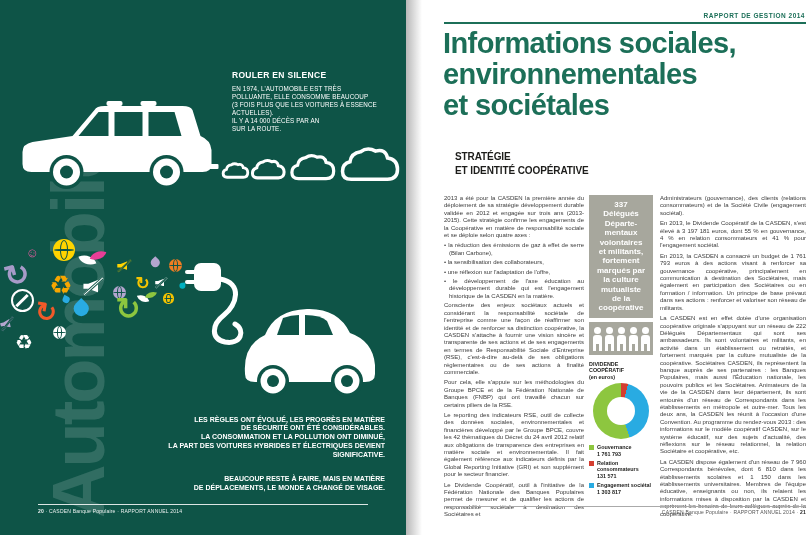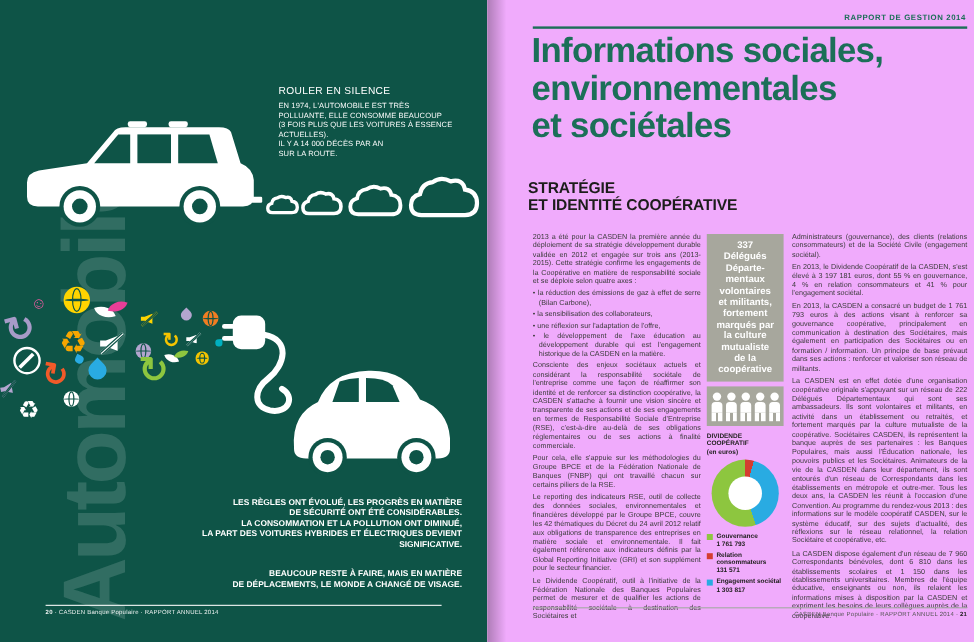--- a/index.html
+++ b/index.html
@@ -15,21 +15,21 @@
 
   
   .page-left{position:relative;width:406px;height:535px;background:var(--leftbg);overflow:hidden}
   .watermark{position:absolute;left:36px;top:18px;height:500px;
     writing-mode:vertical-rl;transform:rotate(180deg);
     font-size:74px;font-weight:bold;letter-spacing:-3px;
     color:rgba(255,255,255,0.15);white-space:nowrap}
   .car1{position:absolute;left:12px;top:92px;width:210px;height:112px}
   .clouds{position:absolute;left:220px;top:140px;width:186px;height:50px}
   .rouler{position:absolute;left:232px;top:70px;width:152px;color:#fff}
-  .rouler h3{font-size:8.5px;font-weight:normal;letter-spacing:.3px}
+  .rouler h3{font-size:8.5px;font-weight:bold;letter-spacing:.3px}
   .rouler p{margin-top:5px;font-size:6.3px;line-height:8px;white-space:pre-line;letter-spacing:.1px}
   #eco{position:absolute;inset:0}
   .eco{position:absolute;line-height:1;text-align:center}
   .eco i{position:absolute;display:block}
   .sh-drop{left:16%;top:8%;width:66%;height:66%;background:currentColor;border-radius:0 50% 50% 50%;transform:rotate(45deg)}
   .sh-leaf{left:0;top:26%;width:58%;height:48%;background:currentColor;border-radius:0 100% 0 100%;transform:rotate(-18deg)}
   .sh-leaf.l2{left:44%;top:12%;width:54%;height:44%;border-radius:100% 0 100% 0;transform:rotate(16deg)}
   .sh-ban{left:4%;top:4%;right:4%;bottom:4%;border:2px solid currentColor;border-radius:50%}
   .sh-ban::before{content:'';position:absolute;left:6%;top:42%;width:86%;height:16%;background:currentColor;transform:rotate(-45deg)}
   .sh-spk{left:2%;top:22%;width:68%;height:58%;background:currentColor;
@@ -40,28 +40,28 @@
   .sh-globe::after{content:'';position:absolute;left:30%;right:30%;top:3%;bottom:3%;border:1px solid var(--leftbg);border-radius:50%}
   .car2{position:absolute;left:185px;top:253px;width:200px;height:148px}
   .closing{position:absolute;right:21px;top:407px;width:330px;text-align:right;color:#fff;
     font-weight:bold;font-size:7px;line-height:8.7px;white-space:pre-line}
   .closing p + p{margin-top:7px}
   .rule-l{position:absolute;left:38px;right:38px;top:504px;border-top:1px solid rgba(255,255,255,.85)}
   .footer-l{position:absolute;left:38px;top:508px;font-size:5px;color:rgba(255,255,255,.92);letter-spacing:.2px}
   .footer-l .pg{font-weight:bold}
 
   
-  .page-right{position:relative;width:406px;height:535px;background:#f0abfc;overflow:hidden}
+  .page-right{position:relative;width:406px;height:535px;background:#ffffff;overflow:hidden}
   .page-right::before{content:'';position:absolute;left:0;top:0;bottom:0;width:16px;
     background:linear-gradient(90deg,rgba(0,0,0,.28),rgba(0,0,0,0));z-index:5}
   .kicker{position:absolute;right:7px;top:12px;font-size:6.5px;font-weight:bold;color:var(--brand);letter-spacing:.5px}
   .green-rule{position:absolute;left:38px;right:6px;top:22px;border:0;border-top:2px solid var(--brand)}
   .title{position:absolute;left:37px;top:28px;font-size:29px;line-height:31px;font-weight:bold;
     color:var(--brand);letter-spacing:-.6px;white-space:pre-line}
-  .sec{position:absolute;left:34px;top:150px;font-size:13px;line-height:14px;font-weight:bold;
+  .sec{position:absolute;left:49px;top:150px;font-size:10px;line-height:14px;font-weight:bold;
     color:#1d1d1b;white-space:pre-line;letter-spacing:-.1px}
   .col{position:absolute;top:195px;font-size:6px;line-height:7.4px;color:var(--ink);text-align:justify}
   .col p{margin-bottom:3px}
   .col p.bullet{padding-left:5px;text-indent:-5px;margin-bottom:2px}
   .col1{left:38px;width:140px}
   .col2{left:183px;width:64px;text-align:left}
   .col3{left:254px;width:146px}
   .callout{background:var(--graybox);color:#fff;font-weight:bold;text-align:center;
     font-size:8px;line-height:9.4px;white-space:pre-line;padding:5px 1px;margin-bottom:4px}
   .people{background:var(--graybox);padding:5px 4px 4px;display:flex;justify-content:center;gap:4px;margin-bottom:6px}

